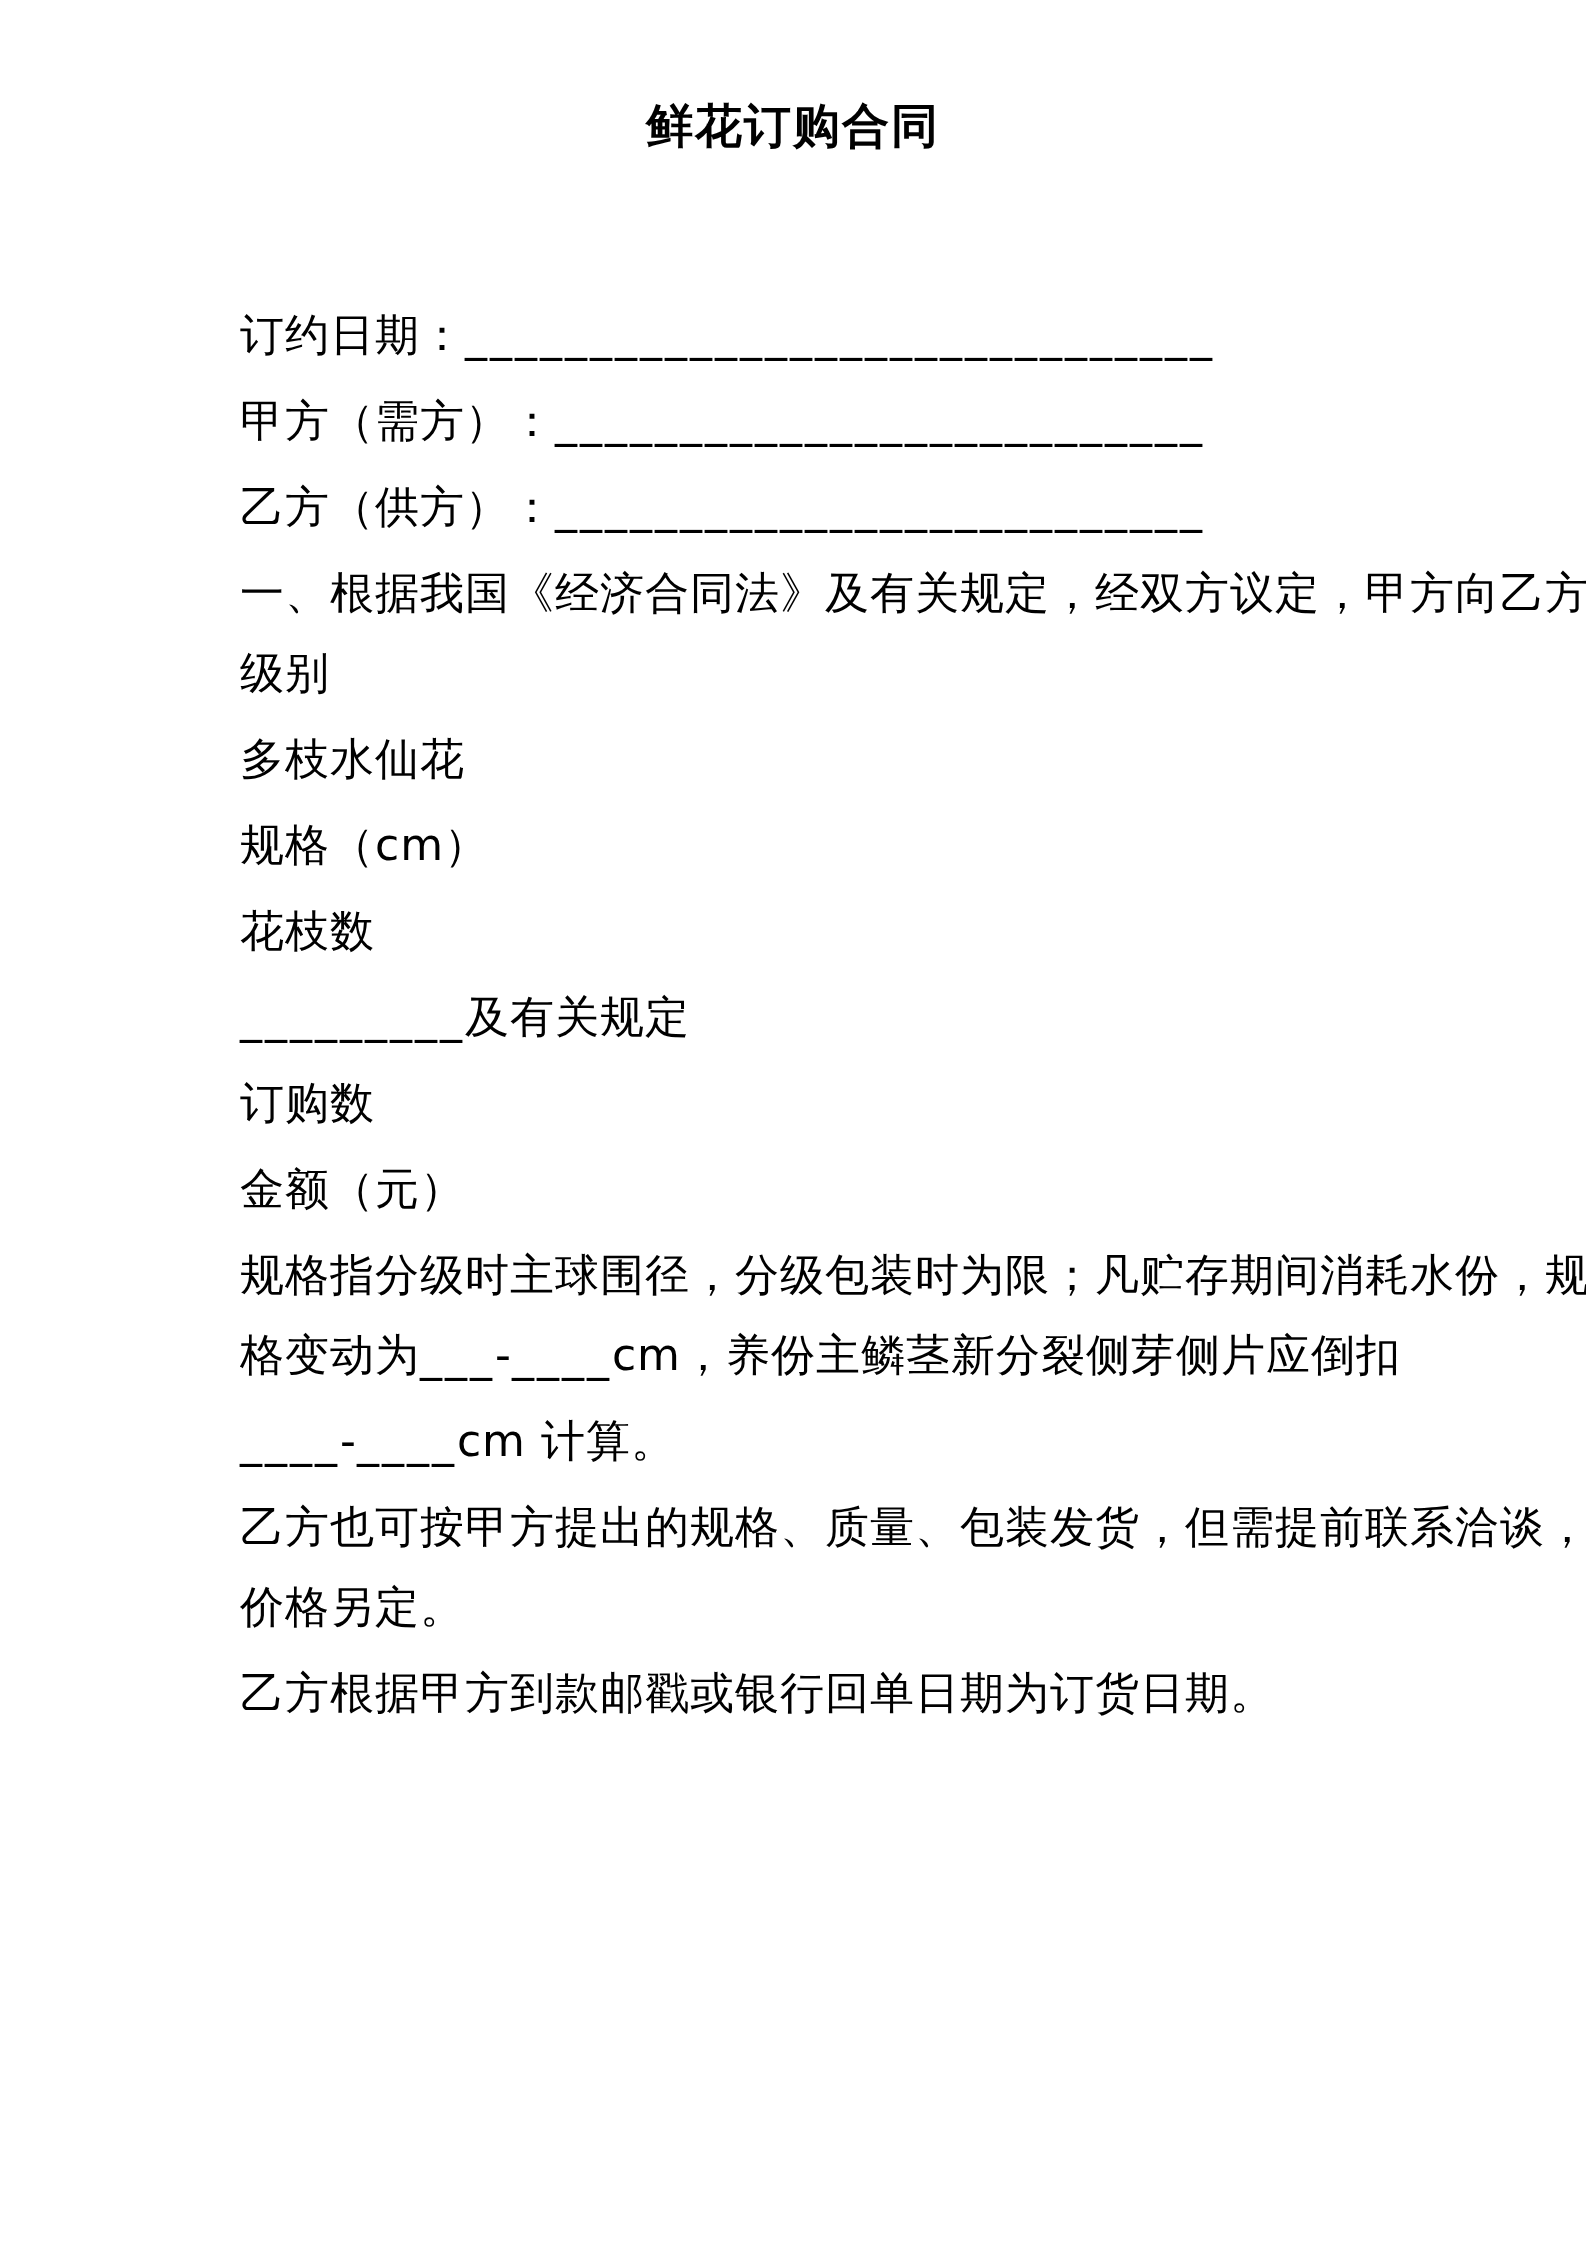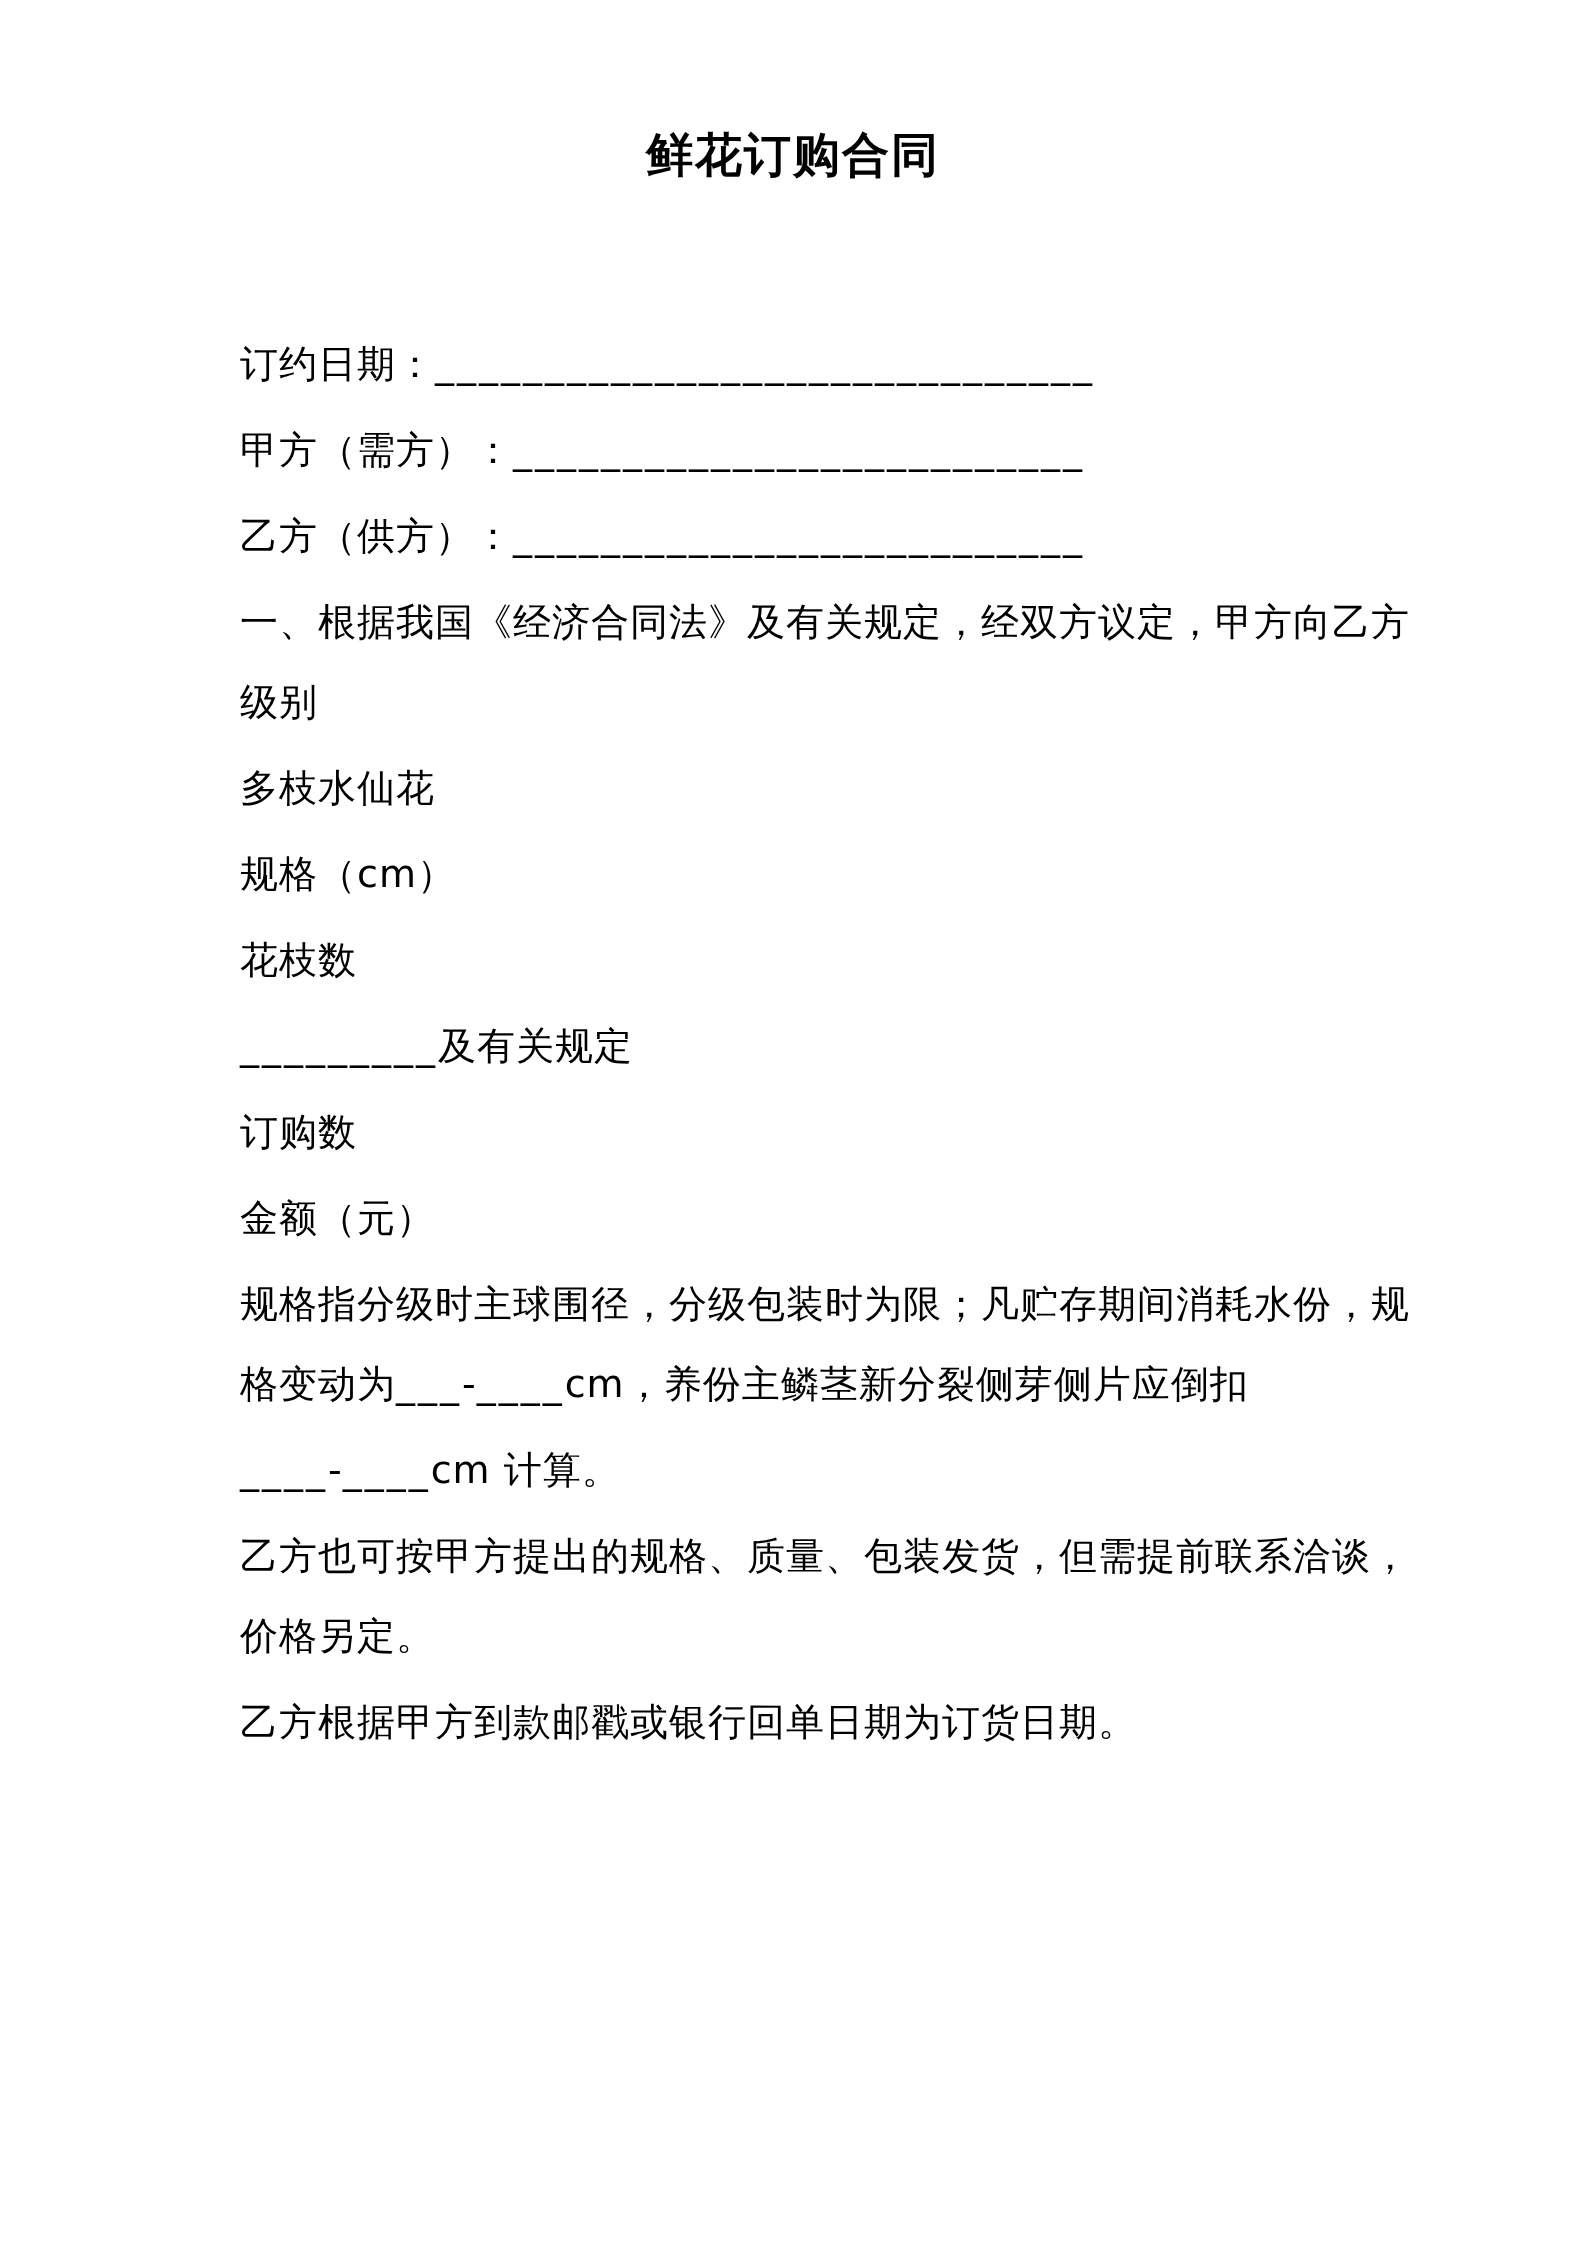--- a/index.html
+++ b/index.html
@@ -6,30 +6,30 @@
   .page {
     position: relative;
     width: 1586px;
     height: 2244px;
     background: #ffffff;
     color: #000000;
     font-family: "DejaVu Sans", "Liberation Sans", sans-serif;
     overflow: hidden;
   }
   .title {
-    padding-top: 117px;
+    padding-top: 88px;
     text-align: center;
     font-size: 47px;
     font-weight: 700;
     line-height: 76px;
     letter-spacing: 2px;
   }
   .body {
     margin: 131px 120px 0 240px;
-    font-size: 38px;
+    font-size: 44px;
     font-weight: 400;
   }
   .line {
     line-height: 80px;
     white-space: nowrap;
   }
   .para-end { margin-bottom: 6px; }
   .run { letter-spacing: 1px; }
   .blank {
     letter-spacing: 3px;

